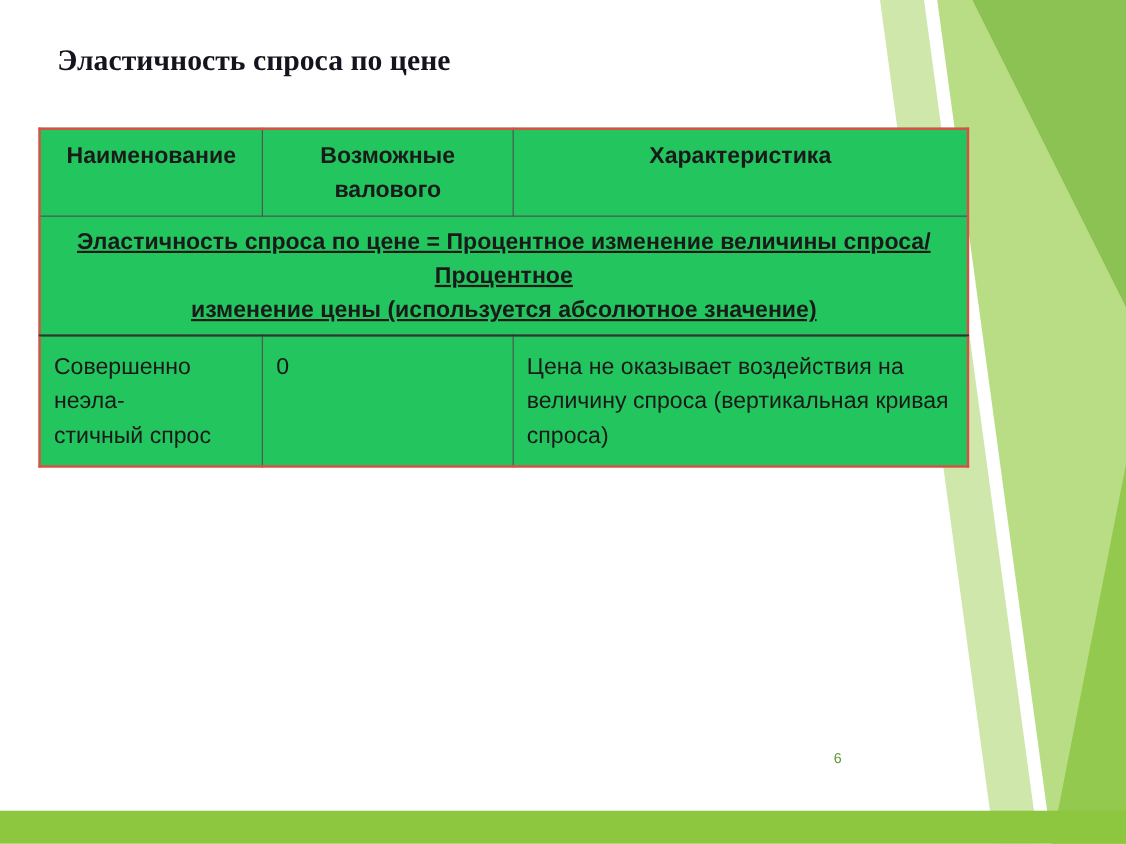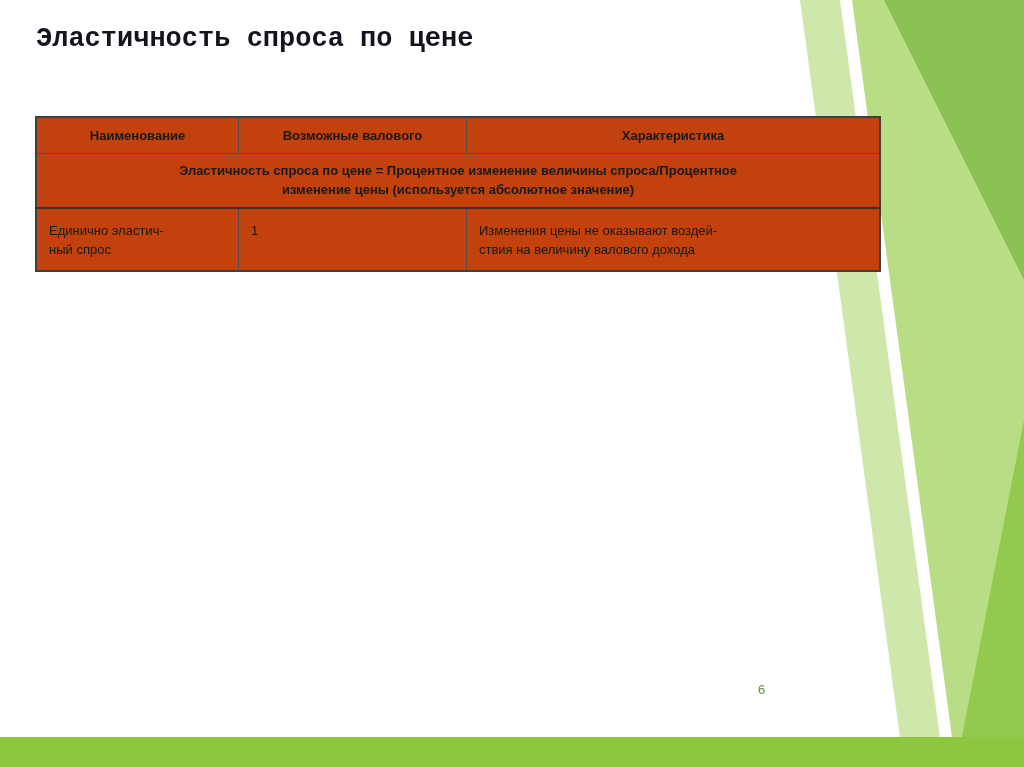--- a/index.html
+++ b/index.html
@@ -30,38 +30,38 @@
   .deco-light{fill:var(--light-green,#b9dd84);}
   .deco-medium{fill:var(--medium-green,#8cc153);}
   .deco-deep{fill:var(--deep-green,#93c94f);}
   .bottom-bar{
     position:absolute;left:0;bottom:0;width:1024px;height:30px;
     background:var(--accent-green,#8dc63f);
     z-index:1;
   }
   .slide-title{
     position:absolute;left:36px;top:24px;
-    margin:0;
-    font-family:Liberation Mono, monospace;
+    margin:16px;
+    font-family:Liberation Serif, serif;
     font-weight:bold;
     font-size:27px;
     color:var(--title-text,#14141e);
     z-index:2;
   }
   .table-wrap{
     position:absolute;left:35px;top:116px;width:846px;
     z-index:2;
   }
   table.main-table{
     width:100%;
     border-collapse:collapse;
-    background:#c2410c;
-    border:2px solid #404040;
+    background:#22c55e;
+    border:2px solid #ef4444;
     color:var(--body-text,#1a1a1a);
-    font-size:13px;
+    font-size:21px;
   }
   table.main-table th,
   table.main-table td{
     border:1px solid var(--table-border,#4f4f4f);
     padding:12px 12px 11px 12px;
     vertical-align:top;
     text-align:left;
     line-height:1.48;
     white-space:pre-line;
   }
@@ -69,20 +69,21 @@
     text-align:center;
     font-weight:bold;
     padding:8px 8px;
     white-space:normal;
   }
   tr.formula-row td{
     font-weight:bold;
     text-align:center;
     padding:7px 16px;
     border-bottom:2px solid #333333;
+    text-decoration:underline;
   }
   .page-number{
     position:absolute;left:758px;top:682px;
     font-size:13px;
     color:var(--page-number,#5e9732);
     z-index:2;
   }
 </style>
 </head>
 <body>
@@ -111,23 +112,24 @@
         <th>Возможные валового</th>
         <th>Характеристика</th>
       </tr>
       <tr class="formula-row">
         <td colspan="3">Эластичность спроса по цене = Процентное изменение величины спроса/Процентное
 изменение цены (используется абсолютное значение)</td>
       </tr>
     </thead>
     <tbody>
       <tr>
-        <td>Единично эластич-
-ный спрос</td>
-        <td>1</td>
-        <td>Изменения цены не оказывают воздей-
-ствия на величину валового дохода</td>
+        <td>Совершенно неэла-
+стичный спрос</td>
+        <td>0</td>
+        <td>Цена не оказывает воздействия на
+величину спроса (вертикальная кривая
+спроса)</td>
       </tr>
     </tbody>
   </table>
 </div>
 
 <div class="page-number">6</div>
 
 </body></html>

